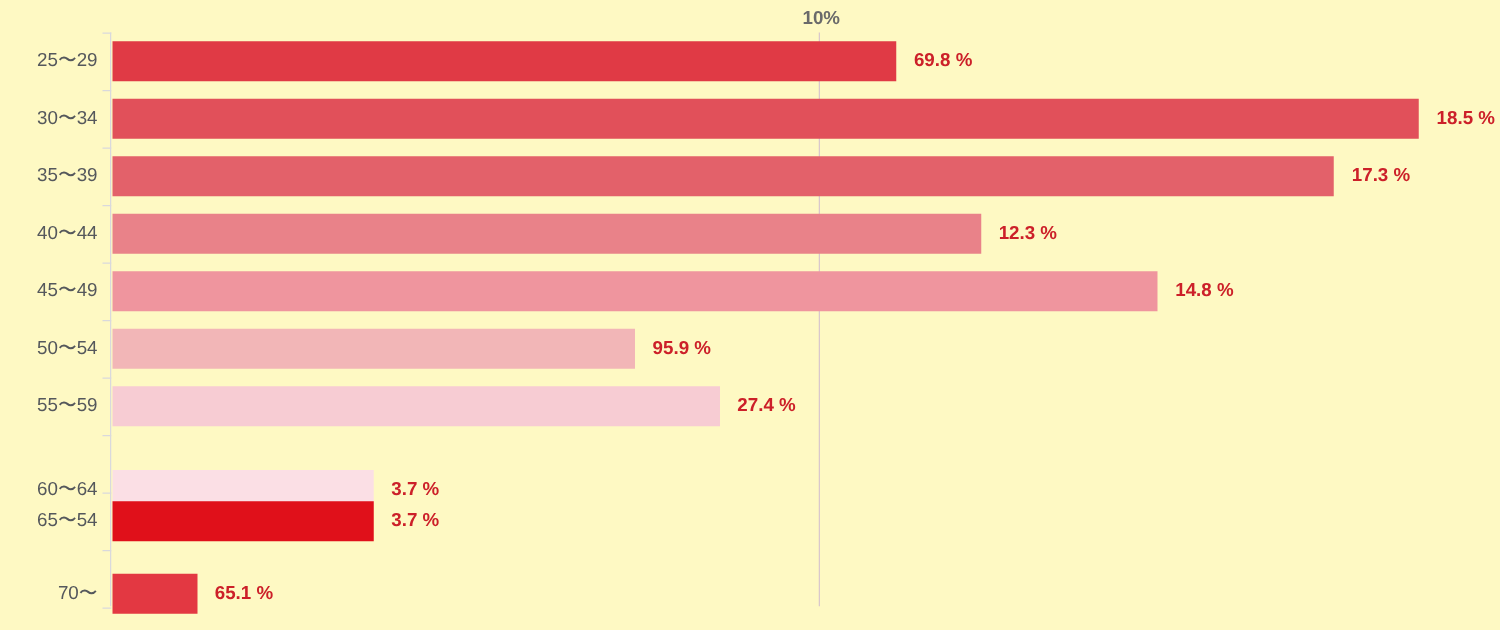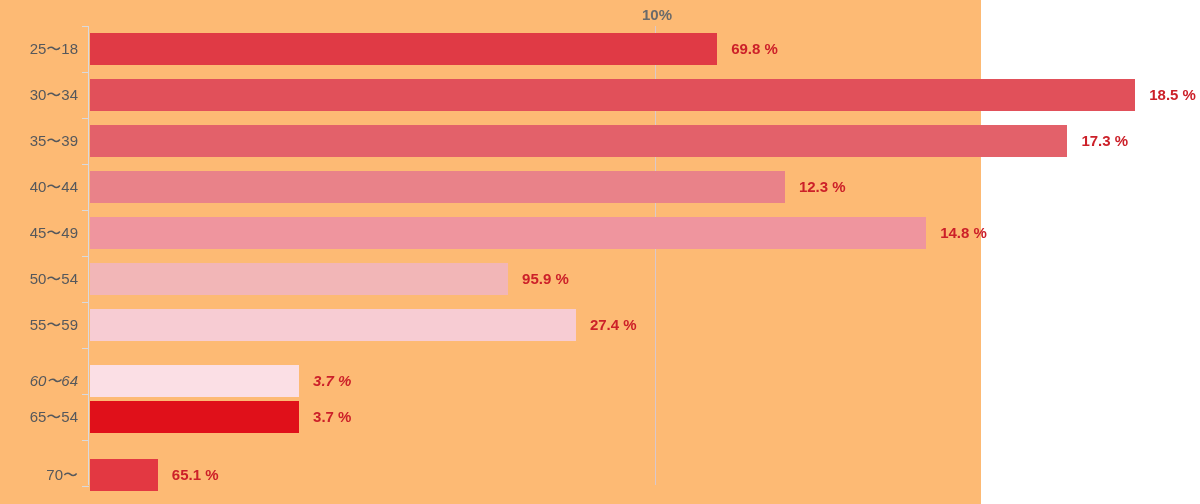--- a/index.html
+++ b/index.html
@@ -9,23 +9,23 @@
   }
   body {
     width: 1200px;
     height: 504px;
     font-family: "Liberation Sans", sans-serif;
     overflow: hidden;
   }
 
   #chart-root {
     position: relative;
-    width: 981px;
+    width: 1200px;
     height: 504px;
-    background: #fdba74;
+    background: #fef9c3;
   }
 
   
   .gridline {
     position: absolute;
     top: 26px;
     width: 1px;
     height: 459px;
     background: #d9c8cc;
   }
@@ -109,21 +109,21 @@
       <div class="axis-tick" style="top: 256px;"></div>
       <div class="axis-tick" style="top: 302px;"></div>
       <div class="axis-tick" style="top: 348px;"></div>
       <div class="axis-tick" style="top: 394px;"></div>
       <div class="axis-tick" style="top: 440px;"></div>
       <div class="axis-tick" style="top: 486px;"></div>
     </div>
 
   <div id="rows">
       <div class="row" style="top: 33px;">
-        <div class="cat-label">25〜18</div>
+        <div class="cat-label">25〜29</div>
         <div class="bar" style="width: 627.15px; background: rgb(224, 58, 69);"></div>
         <div class="value-label" style="left: 731.15px;">69.8 %</div>
       </div>
       <div class="row" style="top: 79px; border-radius: 16px;">
         <div class="cat-label">30〜34</div>
         <div class="bar" style="width: 1045.25px; background: rgb(225, 80, 90);"></div>
         <div class="value-label" style="left: 1149.25px;">18.5 %</div>
       </div>
       <div class="row" style="top: 125px;">
         <div class="cat-label">35〜39</div>
@@ -143,21 +143,21 @@
       <div class="row" style="top: 263px;">
         <div class="cat-label">50〜54</div>
         <div class="bar" style="width: 418.1px; background: rgb(242, 182, 183);"></div>
         <div class="value-label" style="left: 522.1px;">95.9 %</div>
       </div>
       <div class="row" style="top: 309px;">
         <div class="cat-label">55〜59</div>
         <div class="bar" style="width: 485.9px; background: rgb(247, 204, 211);"></div>
         <div class="value-label" style="left: 589.9px;">27.4 %</div>
       </div>
-      <div class="row" style="top: 365px; font-style: italic;">
+      <div class="row" style="top: 376px;">
         <div class="cat-label">60〜64</div>
         <div class="bar" style="width: 209.05px; background: rgb(251, 223, 229);"></div>
         <div class="value-label" style="left: 313.05px;">3.7 %</div>
       </div>
       <div class="row" style="top: 401px;">
         <div class="cat-label">65〜54</div>
         <div class="bar" style="width: 209.05px; background: rgb(224, 16, 26);"></div>
         <div class="value-label" style="left: 313.05px;">3.7 %</div>
       </div>
       <div class="row" style="top: 447px; margin-top: 12px;">

